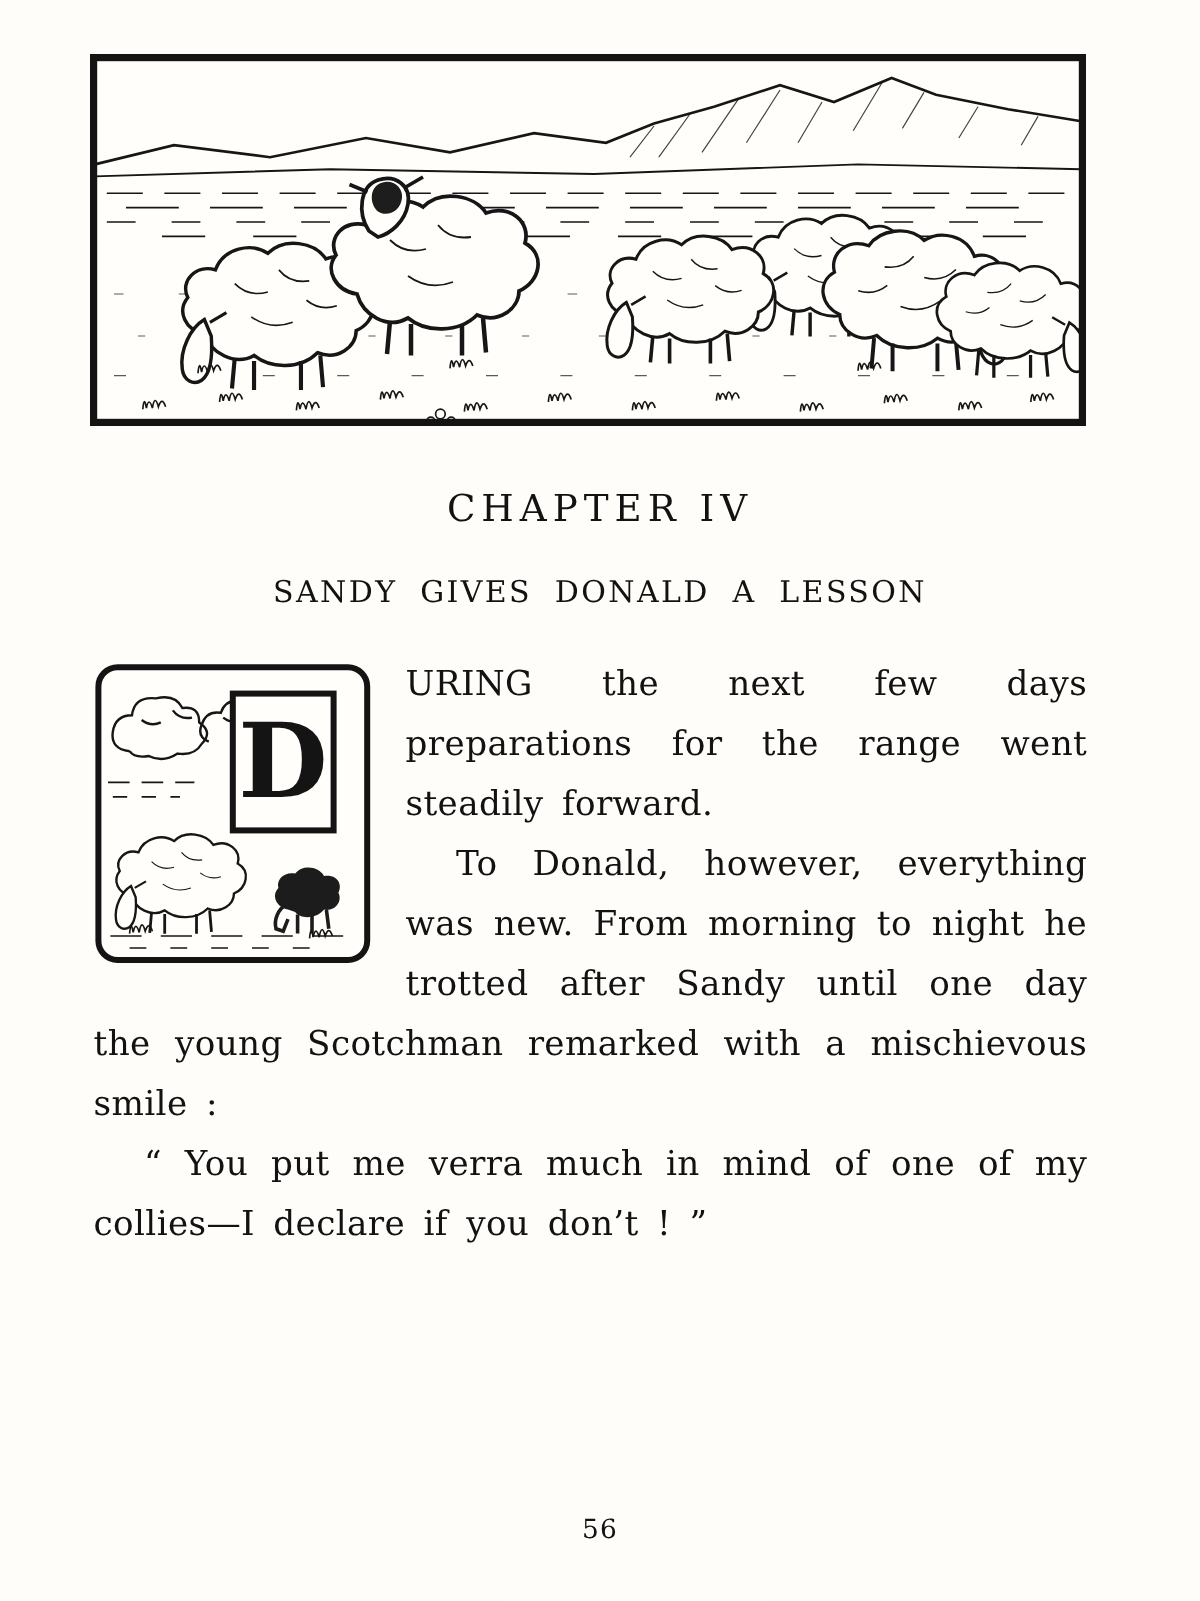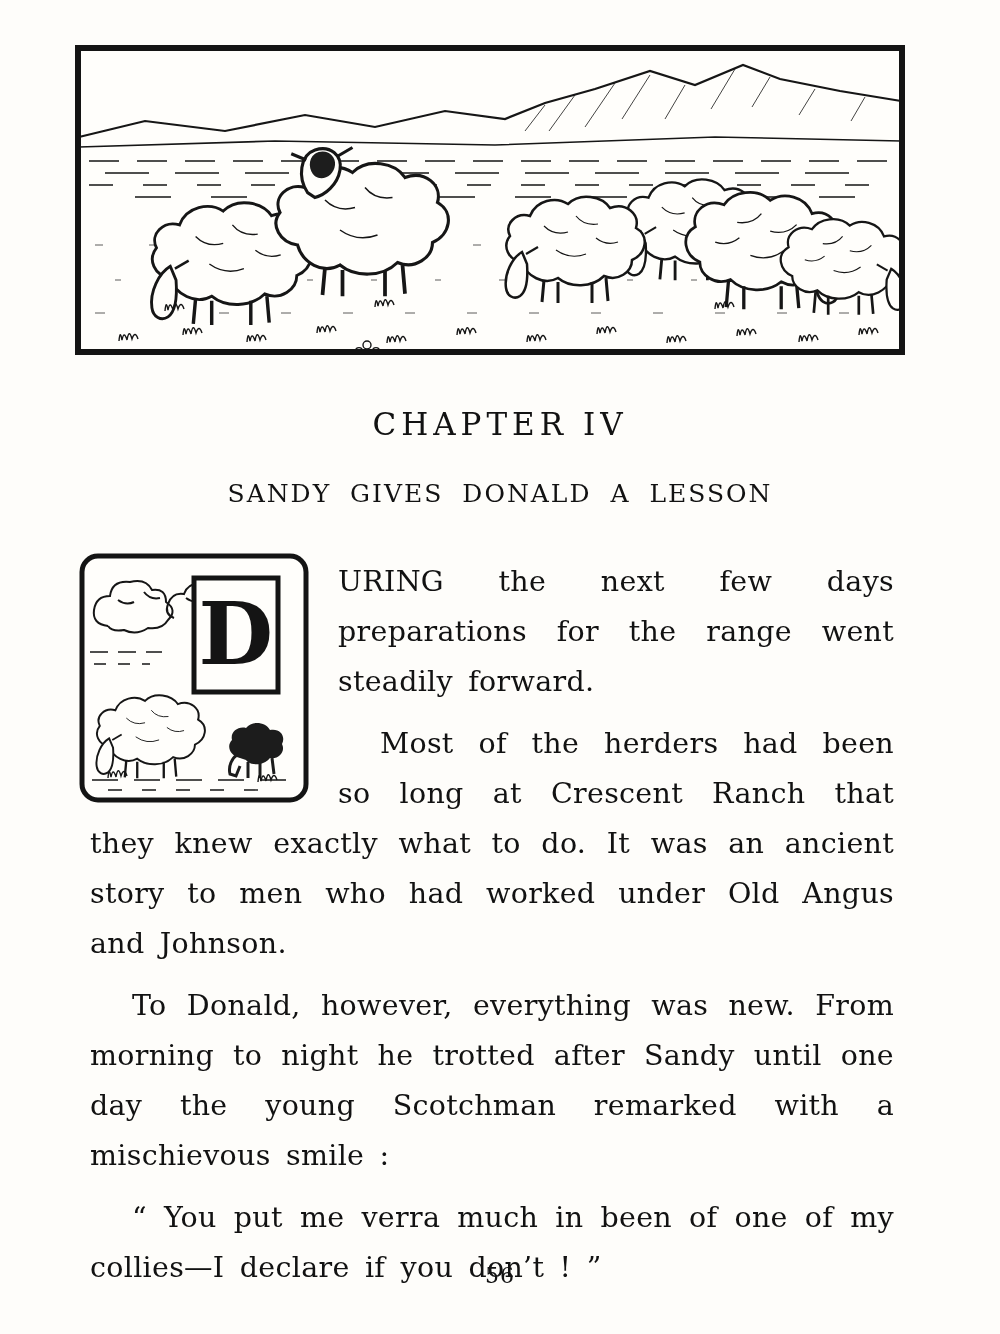--- a/index.html
+++ b/index.html
@@ -52,21 +52,21 @@
     position: absolute;
     top: 545px;
     left: 78px;
     width: 828px;
     font-size: 28.5px;
     line-height: 50px;
     text-align: justify;
     word-spacing: 6px;
     letter-spacing: 0.3px;
   }
-  .body-text p { margin: 12px; }
+  .body-text p { margin: 0; }
   .body-text p.indent { text-indent: 42px; }
   .dropcap-box {
     float: left;
     width: 232px;
     height: 252px;
     margin: 7px 28px 15px 0;
   }
   .dropcap-box svg { display: block; }
   .page-number {
     position: absolute;
@@ -188,20 +188,19 @@
           <line x1="30" y1="238" x2="200" y2="238" stroke-dasharray="14 20"></line>
         </g>
         <use href="#tuft" transform="translate(30,226)"></use>
         <use href="#tuft" transform="translate(180,230)"></use>
         <rect x="116" y="26" width="84" height="114" fill="#fffefb" stroke="#141414" stroke-width="5"></rect>
         <text x="158" y="112" text-anchor="middle" font-size="86" font-weight="bold" font-family="DejaVu Serif, serif" fill="#141414">D</text>
       </svg>
     </div>
 
     <p>URING the next few days preparations for the range went steadily forward.</p>
-    <p class="indent">Most of the herders had been so long at Crescent Ranch that they knew exactly what to do.  It was an ancient story to men who had worked under Old Angus and Johnson.</p>
     <p class="indent">To Donald, however, everything was new.  From morning to night he trotted after Sandy until one day the young Scotchman remarked with a mischievous smile :</p>
-    <p class="indent">“ You put me verra much in been of one of my collies—I declare if you don’t ! ”</p>
+    <p class="indent">“ You put me verra much in mind of one of my collies—I declare if you don’t ! ”</p>
   </div>
 
   <div class="page-number">56</div>
 
 </div>
 
 </body></html>

